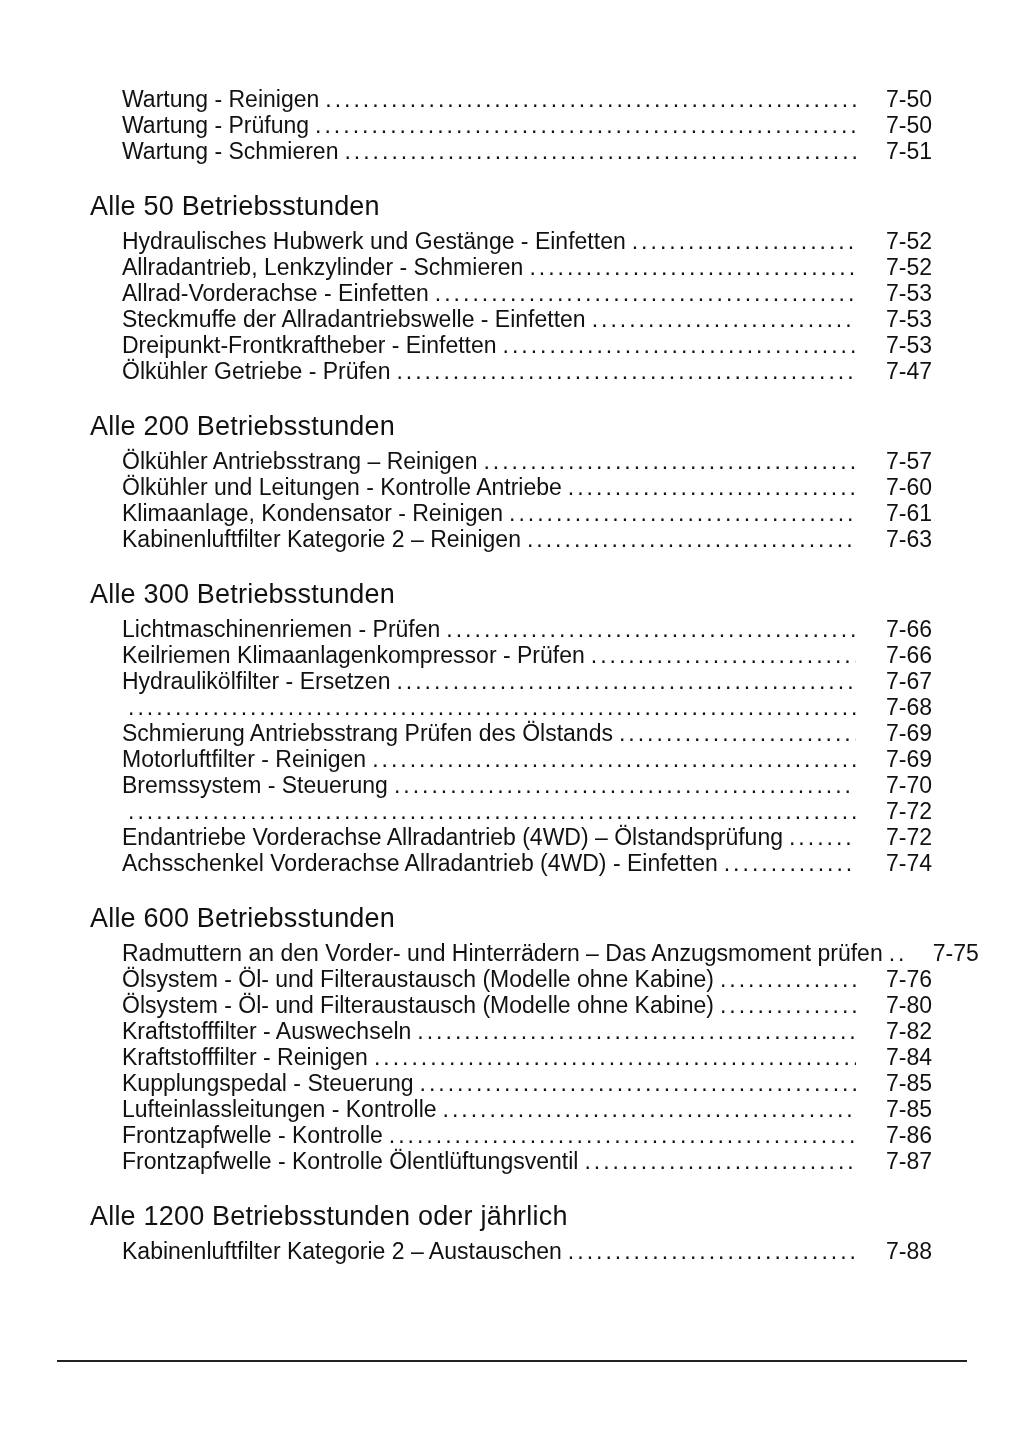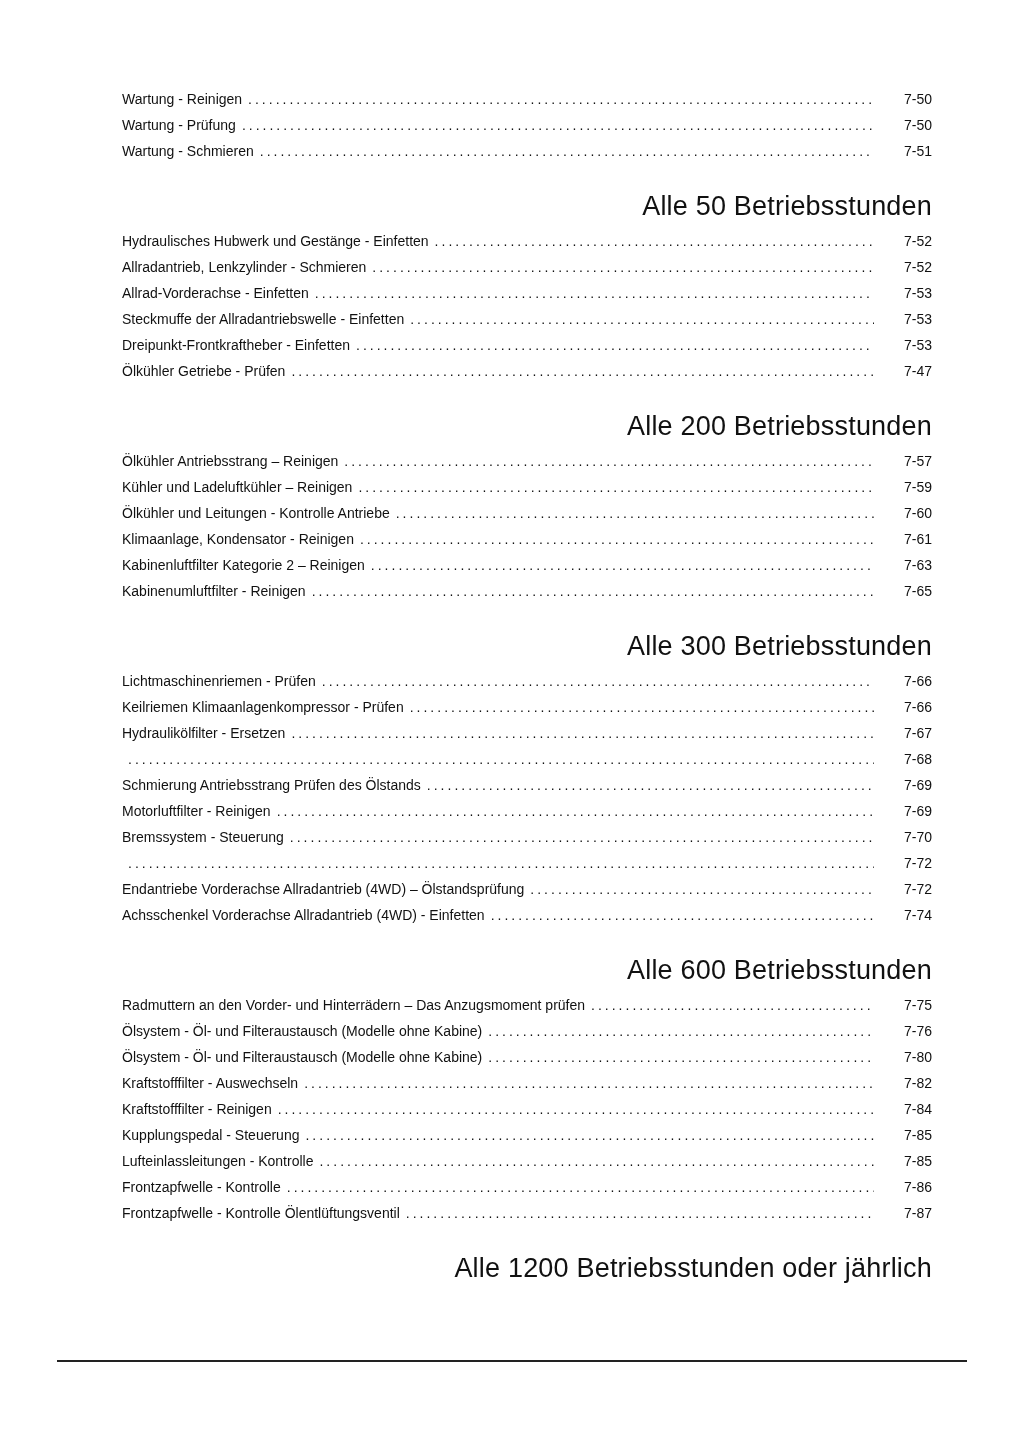--- a/index.html
+++ b/index.html
@@ -21,28 +21,27 @@
   }
   .toc-section { margin: 0; }
   .section-heading {
     font-size: 27px;
     font-weight: 400;
     line-height: 32px;
     margin-top: 26px;
     margin-bottom: 6px;
     letter-spacing: 0.2px;
     color: #111111;
-    text-align: right;
   }
   .toc-section:first-child .section-heading { margin-top: 0; }
   .toc-entry {
     display: flex;
     align-items: baseline;
     padding-left: 32px;
-    font-size: 14px;
+    font-size: 23px;
     line-height: 26px;
     color: #111111;
   }
   .entry-title { white-space: nowrap; }
   .leader {
     flex: 1 1 auto;
     overflow: hidden;
     white-space: nowrap;
     margin: 0 8px 0 6px;
     min-width: 14px;
@@ -117,44 +116,34 @@
       </div>
     </section>
     <section class="toc-section">
       <h2 class="section-heading">Alle 200 Betriebsstunden</h2>
       <div class="toc-entry">
         <span class="entry-title">Ölkühler Antriebsstrang – Reinigen</span>
         <span class="leader"></span>
         <span class="entry-page">7-57</span>
       </div>
       <div class="toc-entry">
-        <span class="entry-title">Kühler und Ladeluftkühler – Reinigen</span>
-        <span class="leader"></span>
-        <span class="entry-page">7-59</span>
-      </div>
-      <div class="toc-entry">
         <span class="entry-title">Ölkühler und Leitungen - Kontrolle Antriebe</span>
         <span class="leader"></span>
         <span class="entry-page">7-60</span>
       </div>
       <div class="toc-entry">
         <span class="entry-title">Klimaanlage, Kondensator - Reinigen</span>
         <span class="leader"></span>
         <span class="entry-page">7-61</span>
       </div>
       <div class="toc-entry">
         <span class="entry-title">Kabinenluftfilter Kategorie 2 – Reinigen</span>
         <span class="leader"></span>
         <span class="entry-page">7-63</span>
       </div>
-      <div class="toc-entry">
-        <span class="entry-title">Kabinenumluftfilter - Reinigen</span>
-        <span class="leader"></span>
-        <span class="entry-page">7-65</span>
-      </div>
     </section>
     <section class="toc-section">
       <h2 class="section-heading">Alle 300 Betriebsstunden</h2>
       <div class="toc-entry">
         <span class="entry-title">Lichtmaschinenriemen - Prüfen</span>
         <span class="leader"></span>
         <span class="entry-page">7-66</span>
       </div>
       <div class="toc-entry">
         <span class="entry-title">Keilriemen Klimaanlagenkompressor - Prüfen</span>
@@ -243,15 +232,20 @@
         <span class="entry-page">7-86</span>
       </div>
       <div class="toc-entry">
         <span class="entry-title">Frontzapfwelle - Kontrolle Ölentlüftungsventil</span>
         <span class="leader"></span>
         <span class="entry-page">7-87</span>
       </div>
     </section>
     <section class="toc-section">
       <h2 class="section-heading">Alle 1200 Betriebsstunden oder jährlich</h2>
+      <div class="toc-entry">
+        <span class="entry-title">Kabinenluftfilter Kategorie 2 – Austauschen</span>
+        <span class="leader"></span>
+        <span class="entry-page">7-88</span>
+      </div>
     </section>
   </main>
 <div class="footer-rule"></div>
 
 </body></html>

